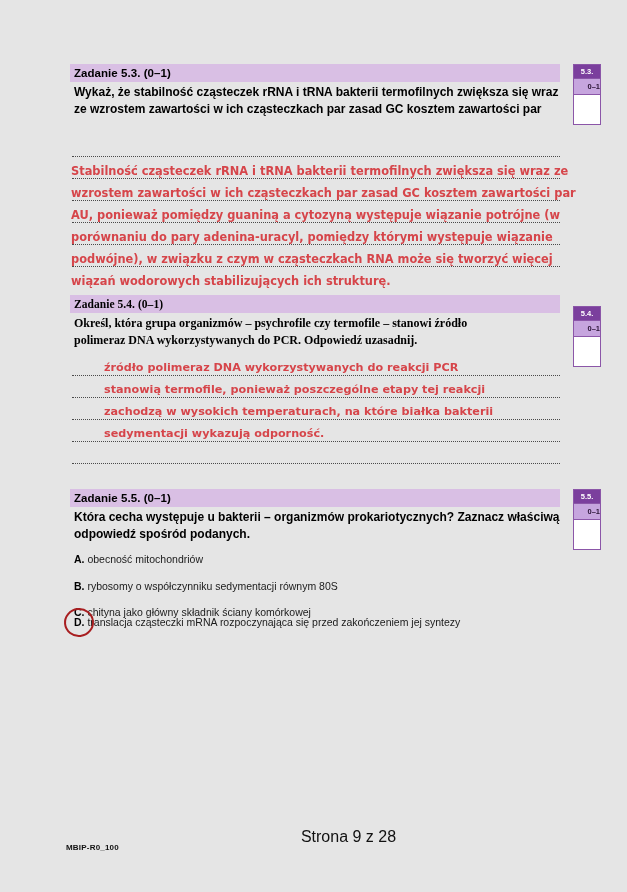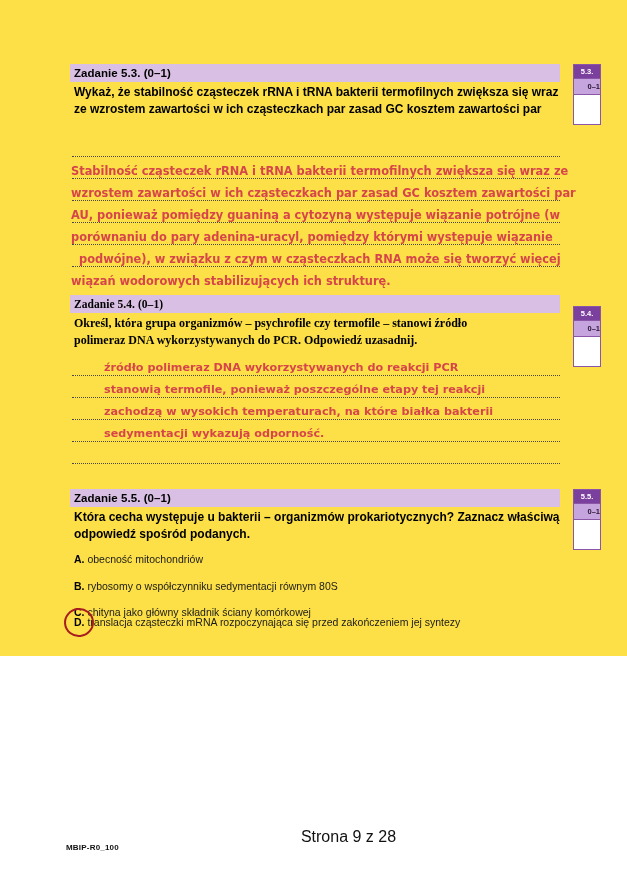--- a/index.html
+++ b/index.html
@@ -13,22 +13,22 @@
     position: relative;
     font-family: "Liberation Sans", sans-serif;
     color: #000000;
     overflow: hidden;
   }
 
   .page {
     position: absolute;
     left: 0; top: 0;
     width: 627px;
-    height: 656px;
-    background: #fde047;
+    height: 892px;
+    background: #e5e5e5;
   }
 
   
   .task {
     position: absolute;
     left: 70px;
     width: 490px;
   }
   .task-header {
     background: #d9bfe4;
@@ -172,21 +172,21 @@
   <div class="rule" style="top:178px;"></div>
   <div class="rule" style="top:200px;"></div>
   <div class="rule" style="top:222px;"></div>
   <div class="rule" style="top:244px;"></div>
   <div class="rule" style="top:266px;"></div>
 
   <div class="answer" style="left:71px; top:160px;">Stabilność cząsteczek rRNA i tRNA bakterii termofilnych zwiększa się wraz ze</div>
   <div class="answer" style="left:71px; top:182px;">wzrostem zawartości w ich cząsteczkach par zasad GC kosztem zawartości par</div>
   <div class="answer" style="left:71px; top:204px;">AU, ponieważ pomiędzy guaniną a cytozyną występuje wiązanie potrójne (w</div>
   <div class="answer" style="left:71px; top:226px;">porównaniu do pary adenina-uracyl, pomiędzy którymi występuje wiązanie</div>
-  <div class="answer" style="left:71px; top:248px;margin-left:8px;">podwójne), w związku z czym w cząsteczkach RNA może się tworzyć więcej</div>
+  <div class="answer" style="left:71px; top:248px;">podwójne), w związku z czym w cząsteczkach RNA może się tworzyć więcej</div>
   <div class="answer" style="left:71px; top:270px;">wiązań wodorowych stabilizujących ich strukturę.</div>
 
   <div class="task" style="top:295px;font-family:Liberation Serif, serif;">
     <div class="task-header">Zadanie 5.4. (0–1)</div>
     <div class="task-body">
       <div>Określ, która grupa organizmów – psychrofile czy termofile – stanowi źródło</div>
       <div>polimeraz DNA wykorzystywanych do PCR. Odpowiedź uzasadnij.</div>
     </div>
   </div>
 

